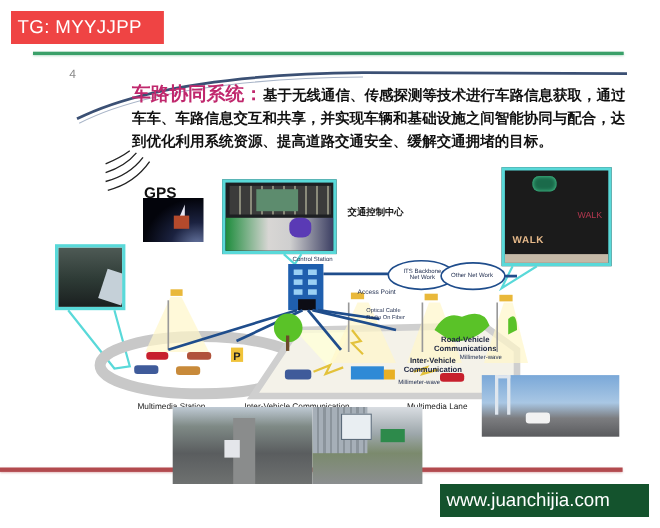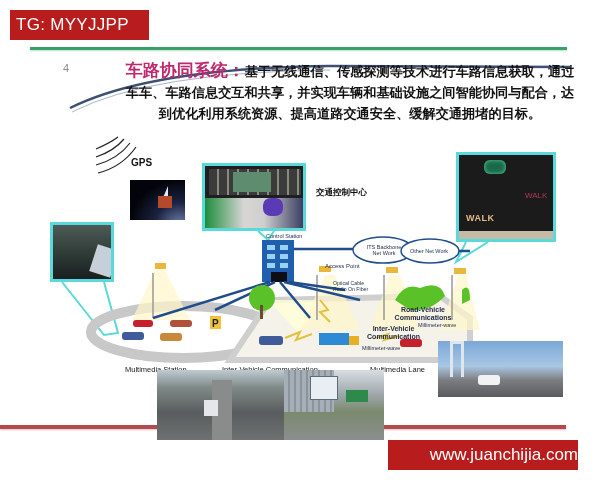--- a/index.html
+++ b/index.html
@@ -1,56 +1,56 @@
 <!DOCTYPE html>
 <html><head>
   <meta charset="utf-8">
   <style>
     * { box-sizing: border-box; margin: 0; padding: 0; }
     html, body { width: 600px; height: 480px; overflow: hidden; background: #ffffff; }
     body { position: relative; font-family: "DejaVu Sans", sans-serif; }
 
     .watermark-top {
       position: absolute; left: 10px; top: 10px; width: 139px; height: 30px;
-      background: #b91c1c; color: #ffffff;
+      background: #ef4444; color: #ffffff;
       font-family: "Liberation Sans", sans-serif; font-size: 17px;
       line-height: 30px; padding-left: 6px; letter-spacing: 0.3px;
     }
     .watermark-bottom {
-      position: absolute; left: 388px; top: 440px; width: 190px; height: 30px;
-      background: #b91c1c; color: #ffffff;
+      position: absolute; left: 400px; top: 440px; width: 190px; height: 30px;
+      background: #14532d; color: #ffffff;
       font-family: "Liberation Sans", sans-serif; font-size: 17px;
-      line-height: 30px; padding-left: 6px; text-align: right;
+      line-height: 30px; padding-left: 6px;
     }
     .top-rule {
       position: absolute; left: 30px; top: 47px; width: 537px; height: 3px;
       background: #3aa069;
       box-shadow: 0 1px 2px rgba(58,160,105,0.35);
     }
     .bottom-rule {
       position: absolute; left: 0px; top: 425px; width: 566px; height: 4px;
       background: #b24a4e;
       box-shadow: 0 1px 2px rgba(178,74,78,0.35);
     }
     .page-num {
       position: absolute; left: 63px; top: 62px; font-size: 11px; color: #8a8a8a;
       font-family: "Liberation Sans", sans-serif;
     }
     .arc { position: absolute; left: 0; top: 55px; }
 
     .intro {
-      position: absolute; left: 120px; top: 60px; width: 460px;
+      position: absolute; left: 120px; top: 76px; width: 460px;
       font-family: "DejaVu Serif", serif; font-size: 13.2px; line-height: 21px;
-      color: #111; font-weight: bold; text-align: center;
+      color: #111; font-weight: bold;
     }
     .intro .title { color: #c0286d; font-size: 17px; }
 
     .gps-waves { position: absolute; left: 92px; top: 135px; }
     .gps-label {
-      position: absolute; left: 131px; top: 157px; font-size: 10px; font-weight: bold; color: #111;
+      position: absolute; left: 131px; top: 167px; font-size: 14px; font-weight: bold; color: #111;
       font-family: "Liberation Sans", sans-serif;
     }
     .photo { position: absolute; overflow: hidden; }
     .framed { border: 3px solid #59d9d9; }
 
     .satellite { left: 130px; top: 180px; width: 55px; height: 40px;
       background: radial-gradient(ellipse at 90% 110%, #6c7ca8 0%, #1b2240 35%, #03040b 70%); }
     .satellite .panel { position: absolute; left: 22px; top: 6px; width: 0; height: 0;
       border-left: 10px solid transparent; border-right: 6px solid #e9e9f5; border-top: 14px solid transparent; }
     .satellite .body { position: absolute; left: 28px; top: 16px; width: 14px; height: 12px; background: #b44a2c; }

